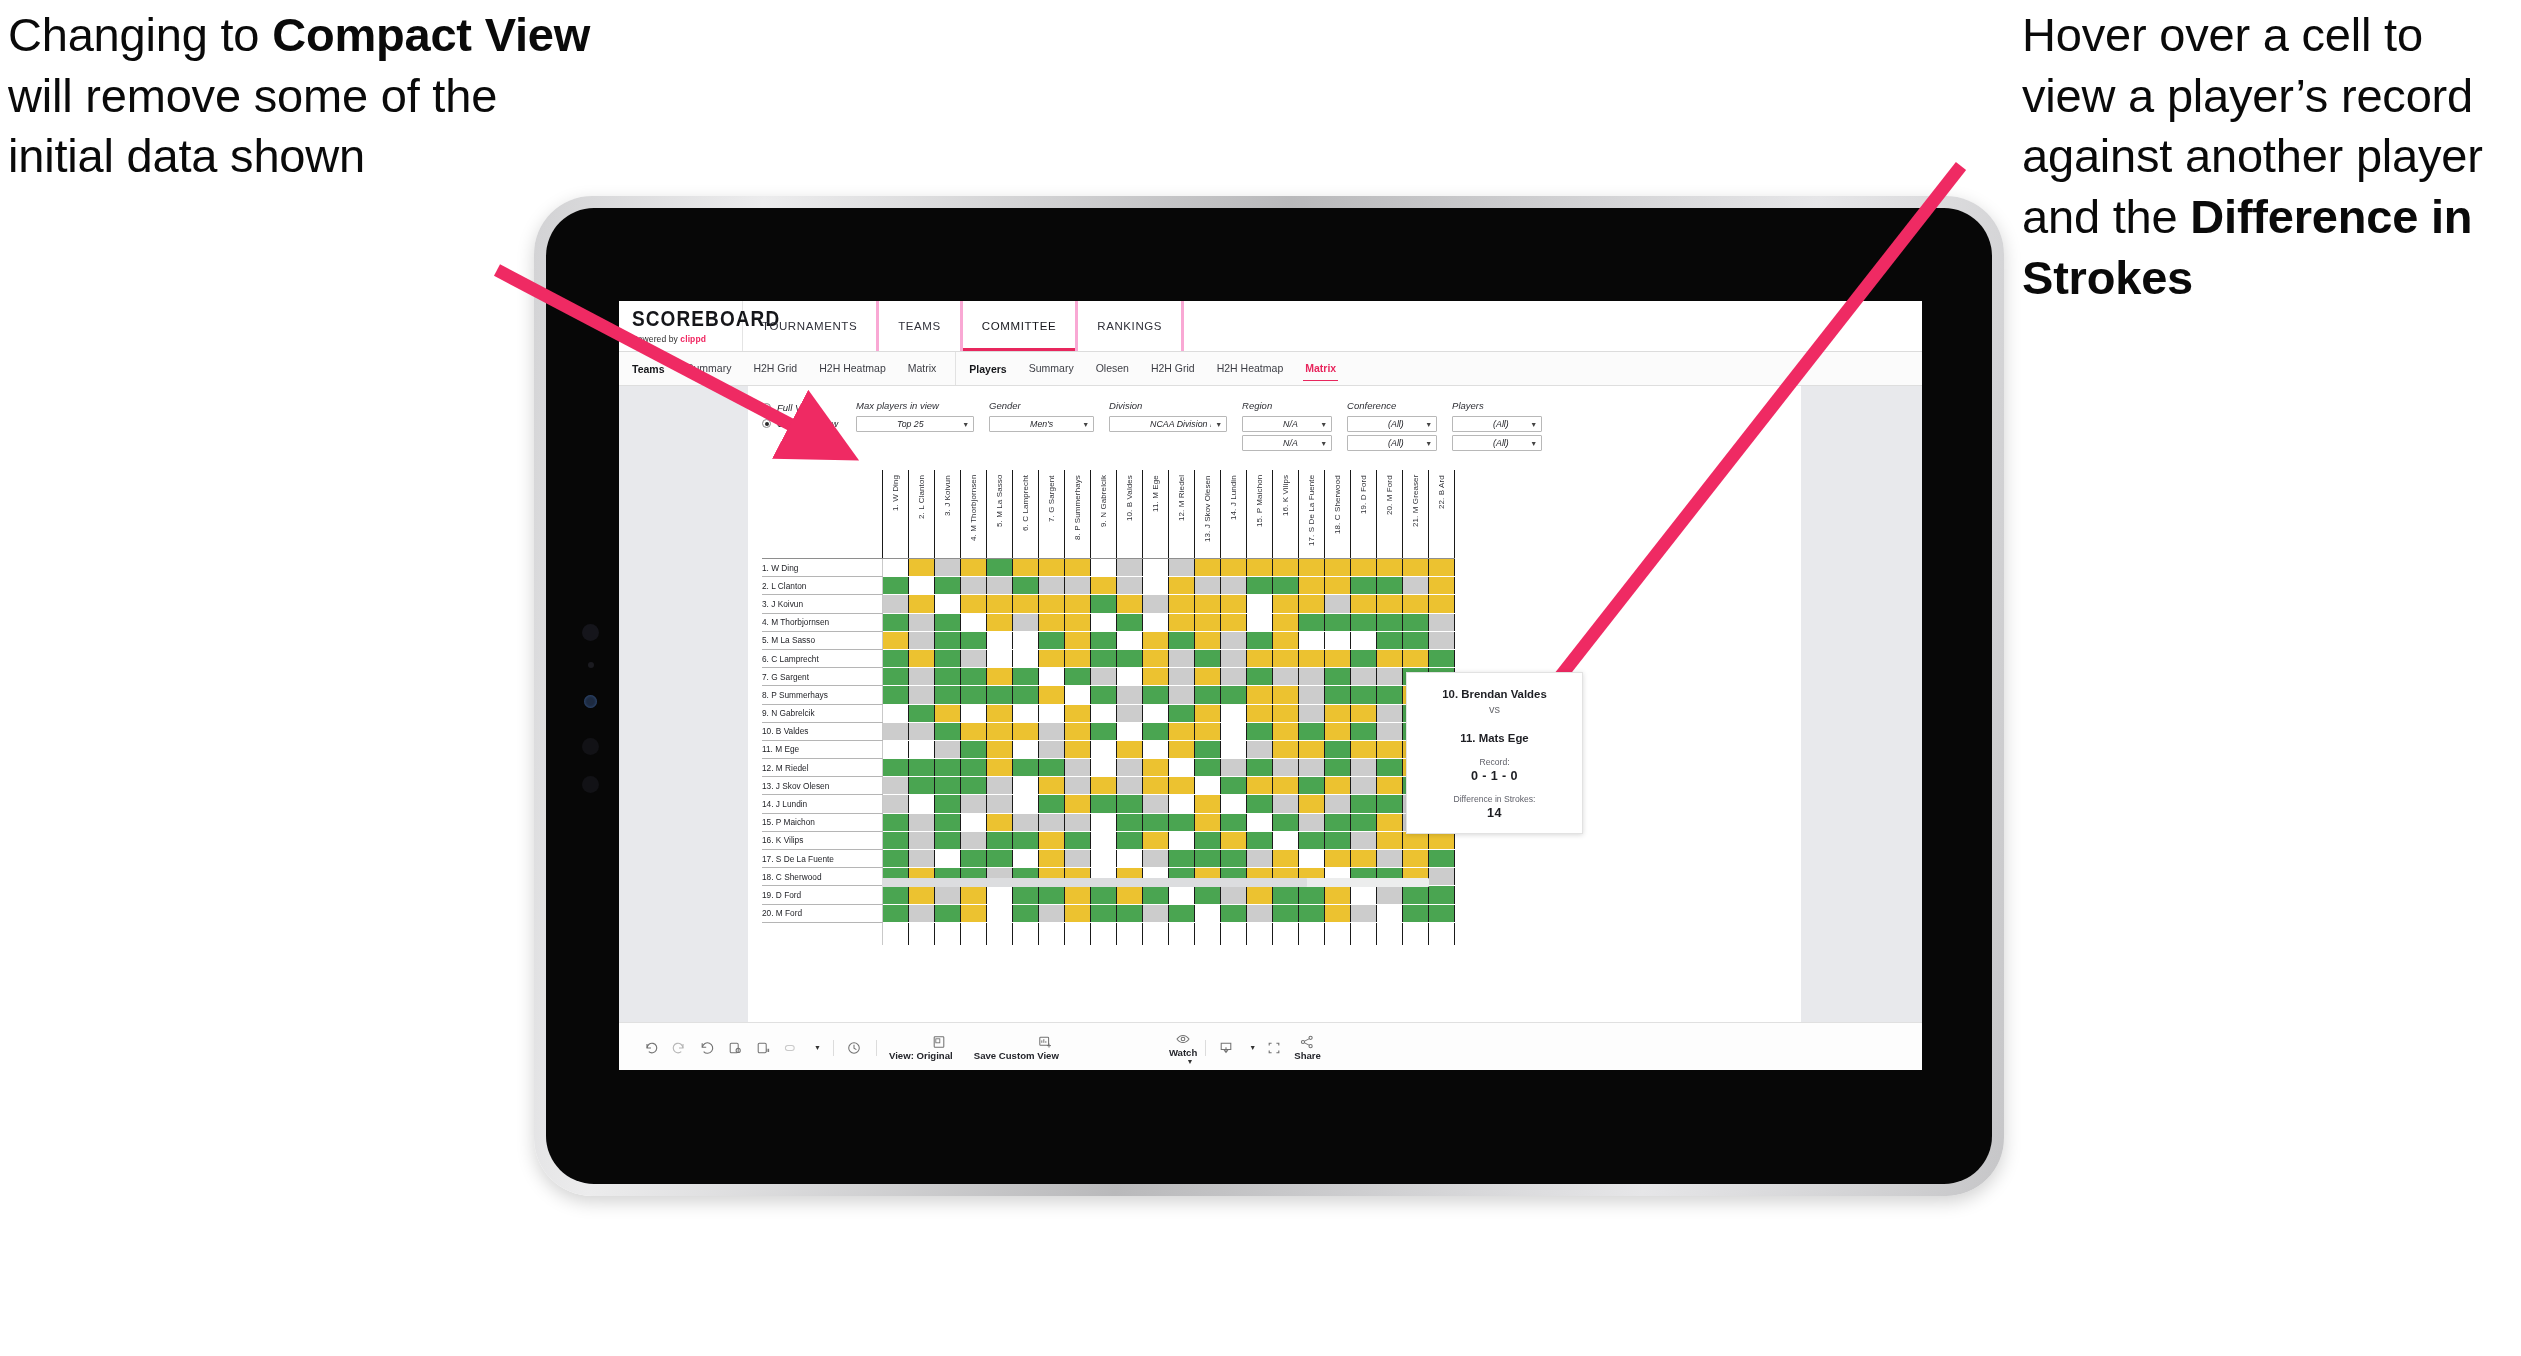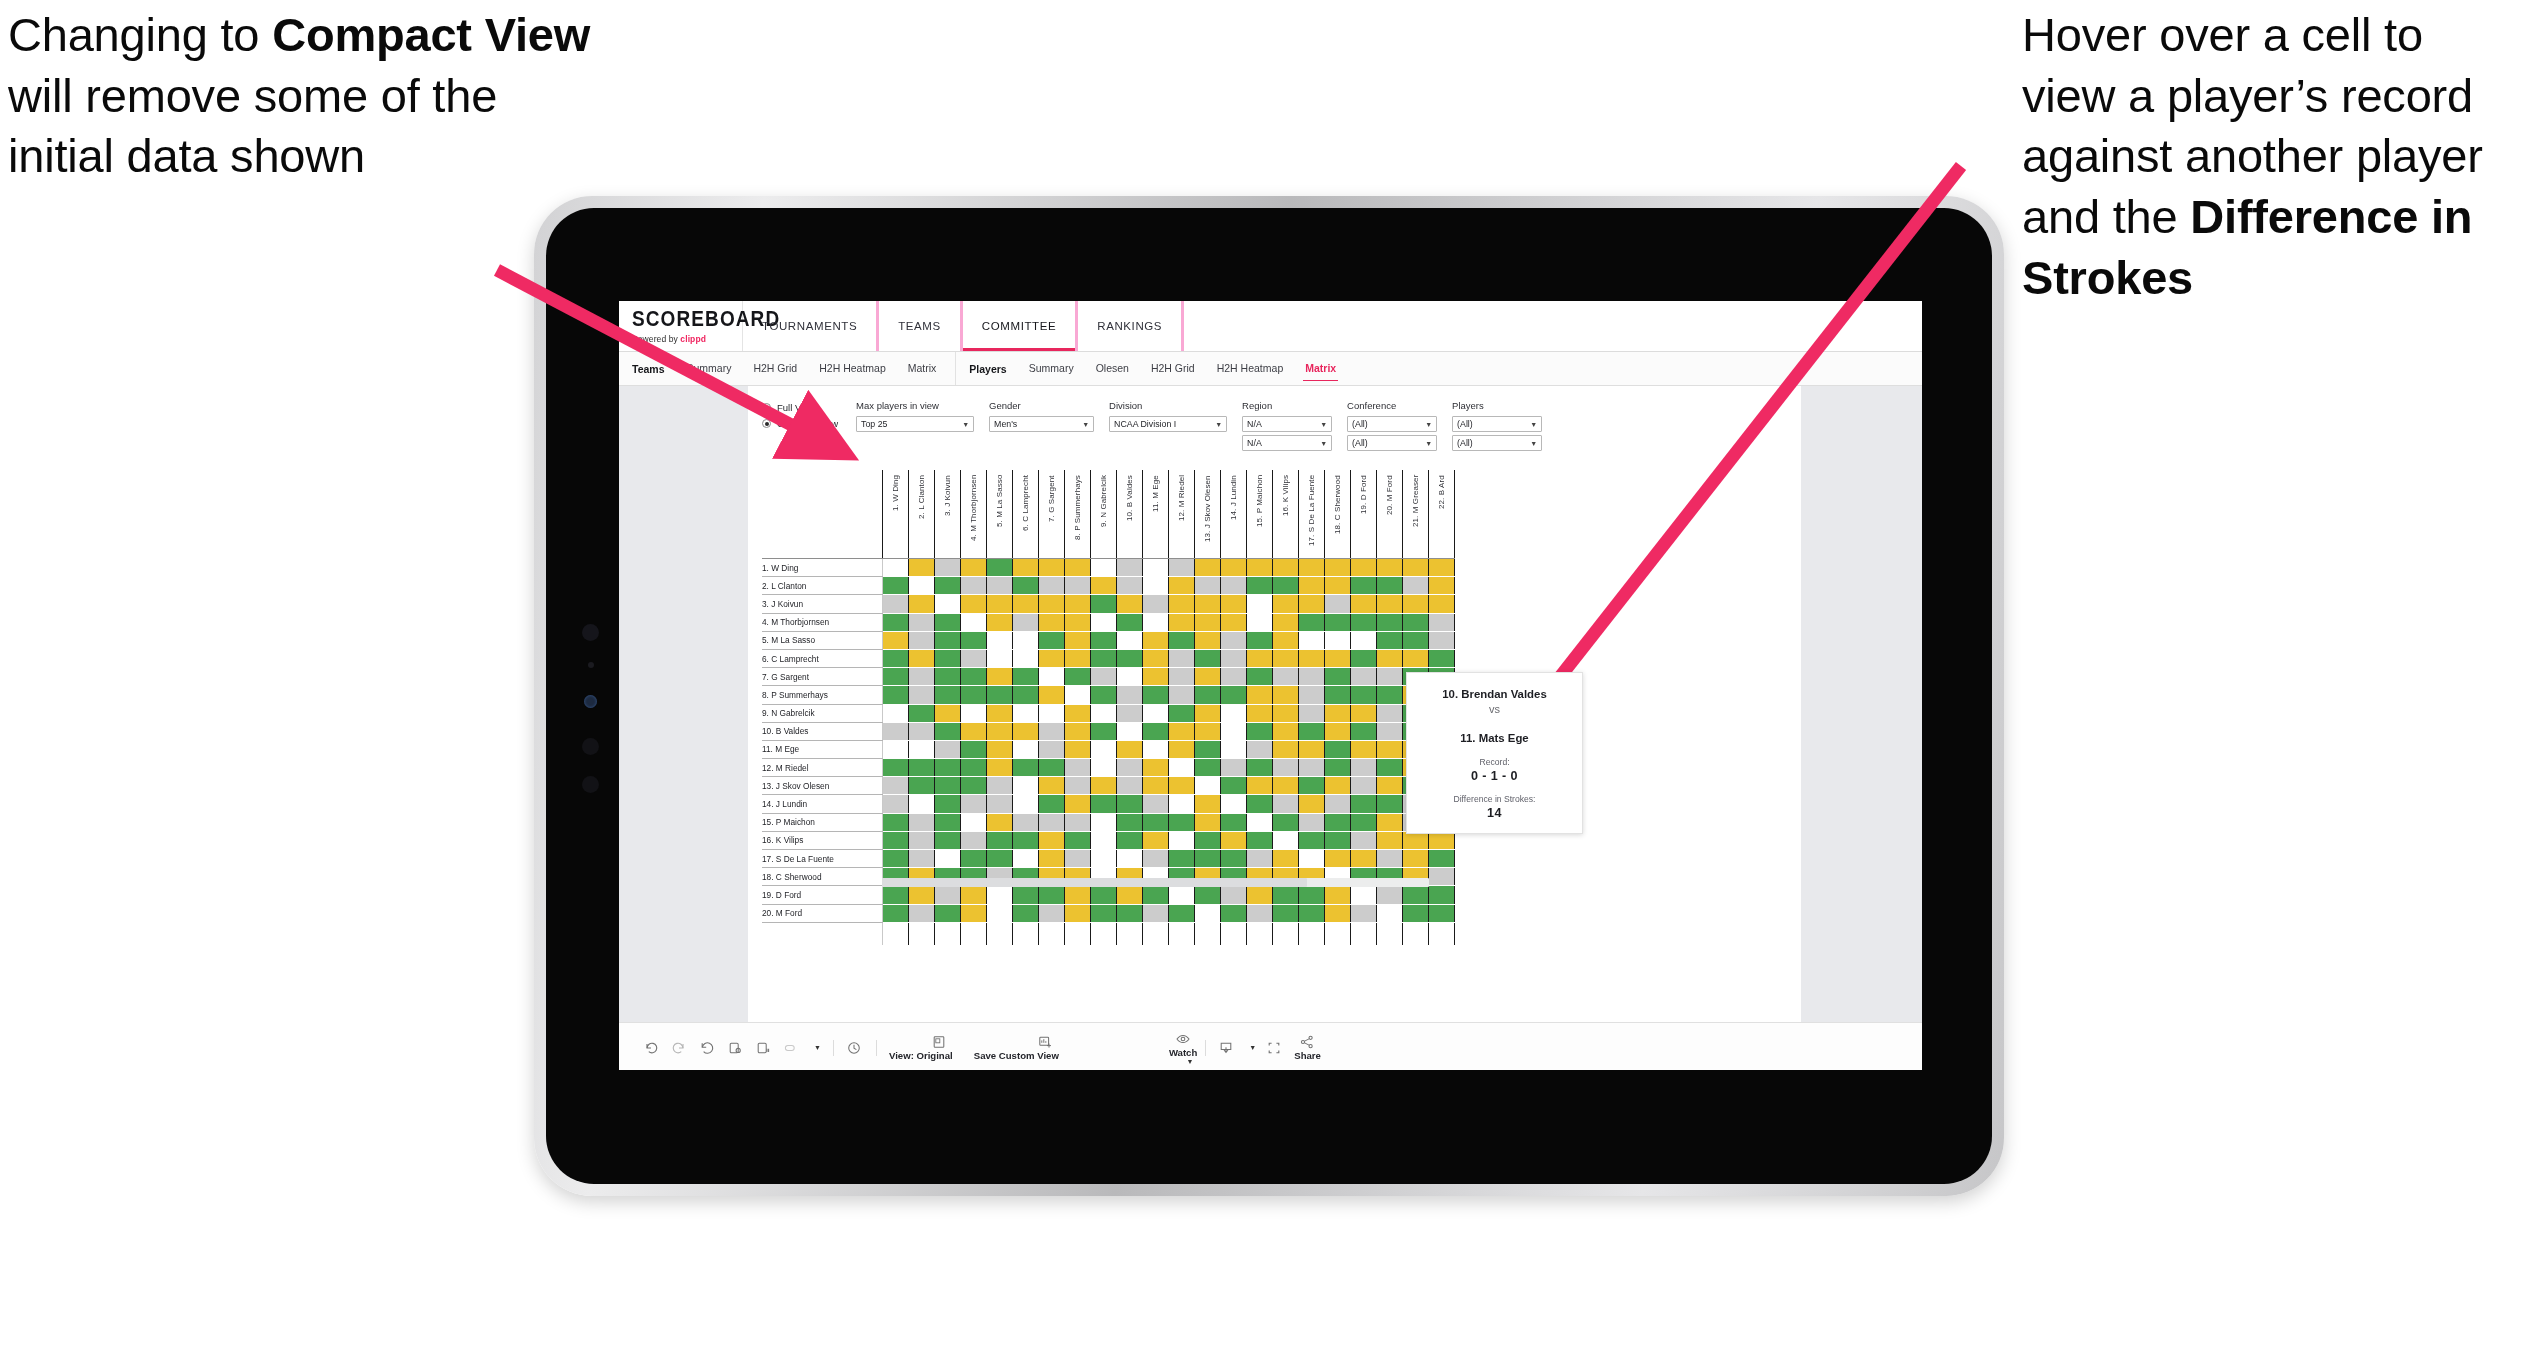--- a/index.html
+++ b/index.html
@@ -83,29 +83,29 @@
   #canvas{position:relative;height:686px;background:#e8e9ec;}
   #sheet{
     position:absolute;left:129px;top:0;width:1053px;bottom:49px;background:#ffffff;
   }
   #bottombar{
     position:absolute;left:0;right:0;bottom:0;height:49px;background:#fdfdfd;border-top:1px solid #e0e0e0;
     display:flex;align-items:center;padding-left:24px;gap:0;
   }
 
   
-  #filters{display:flex;align-items:flex-start;padding:14px 0 0 14px;gap:0;}
+  #filters{display:flex;align-items:flex-start;padding:14px 0 0 14px;gap:0;font-style:italic;}
   .f-col{margin-right:15px;}
   .f-label{font-size:9.5px;color:#2e2f35;margin-bottom:4px;height:12px;}
   .f-select{
     width:118px;height:16px;border:1px solid #b8b8b8;background:#fff;border-radius:1px;
     font-size:8.8px;color:#1e1f24;display:flex;align-items:center;padding:0 4px;
     box-sizing:border-box;justify-content:space-between;margin-bottom:3px;cursor:pointer;
   }
-  .f-select .cap{overflow:hidden;white-space:nowrap;}
+  .f-select .cap{overflow:hidden;white-space:nowrap;margin-left:36px;}
   .f-select .car{font-size:7px;color:#444;margin-left:4px;}
   .f-select.w-mid{width:105px;}
   .f-select.w-narr{width:90px;}
   #radio-col{margin-right:18px;padding-top:2px;}
   .radio-row{display:flex;align-items:center;font-size:9.5px;color:#25262b;margin-bottom:5px;cursor:pointer;}
   .radio{width:9px;height:9px;border:1px solid #8d8d8d;border-radius:50%;margin-right:6px;
      background:#fff;position:relative;box-sizing:border-box;}
   .radio.on:after{content:"";position:absolute;left:1.6px;top:1.6px;width:4px;height:4px;border-radius:50%;background:#2a2a2a;}
 
   

